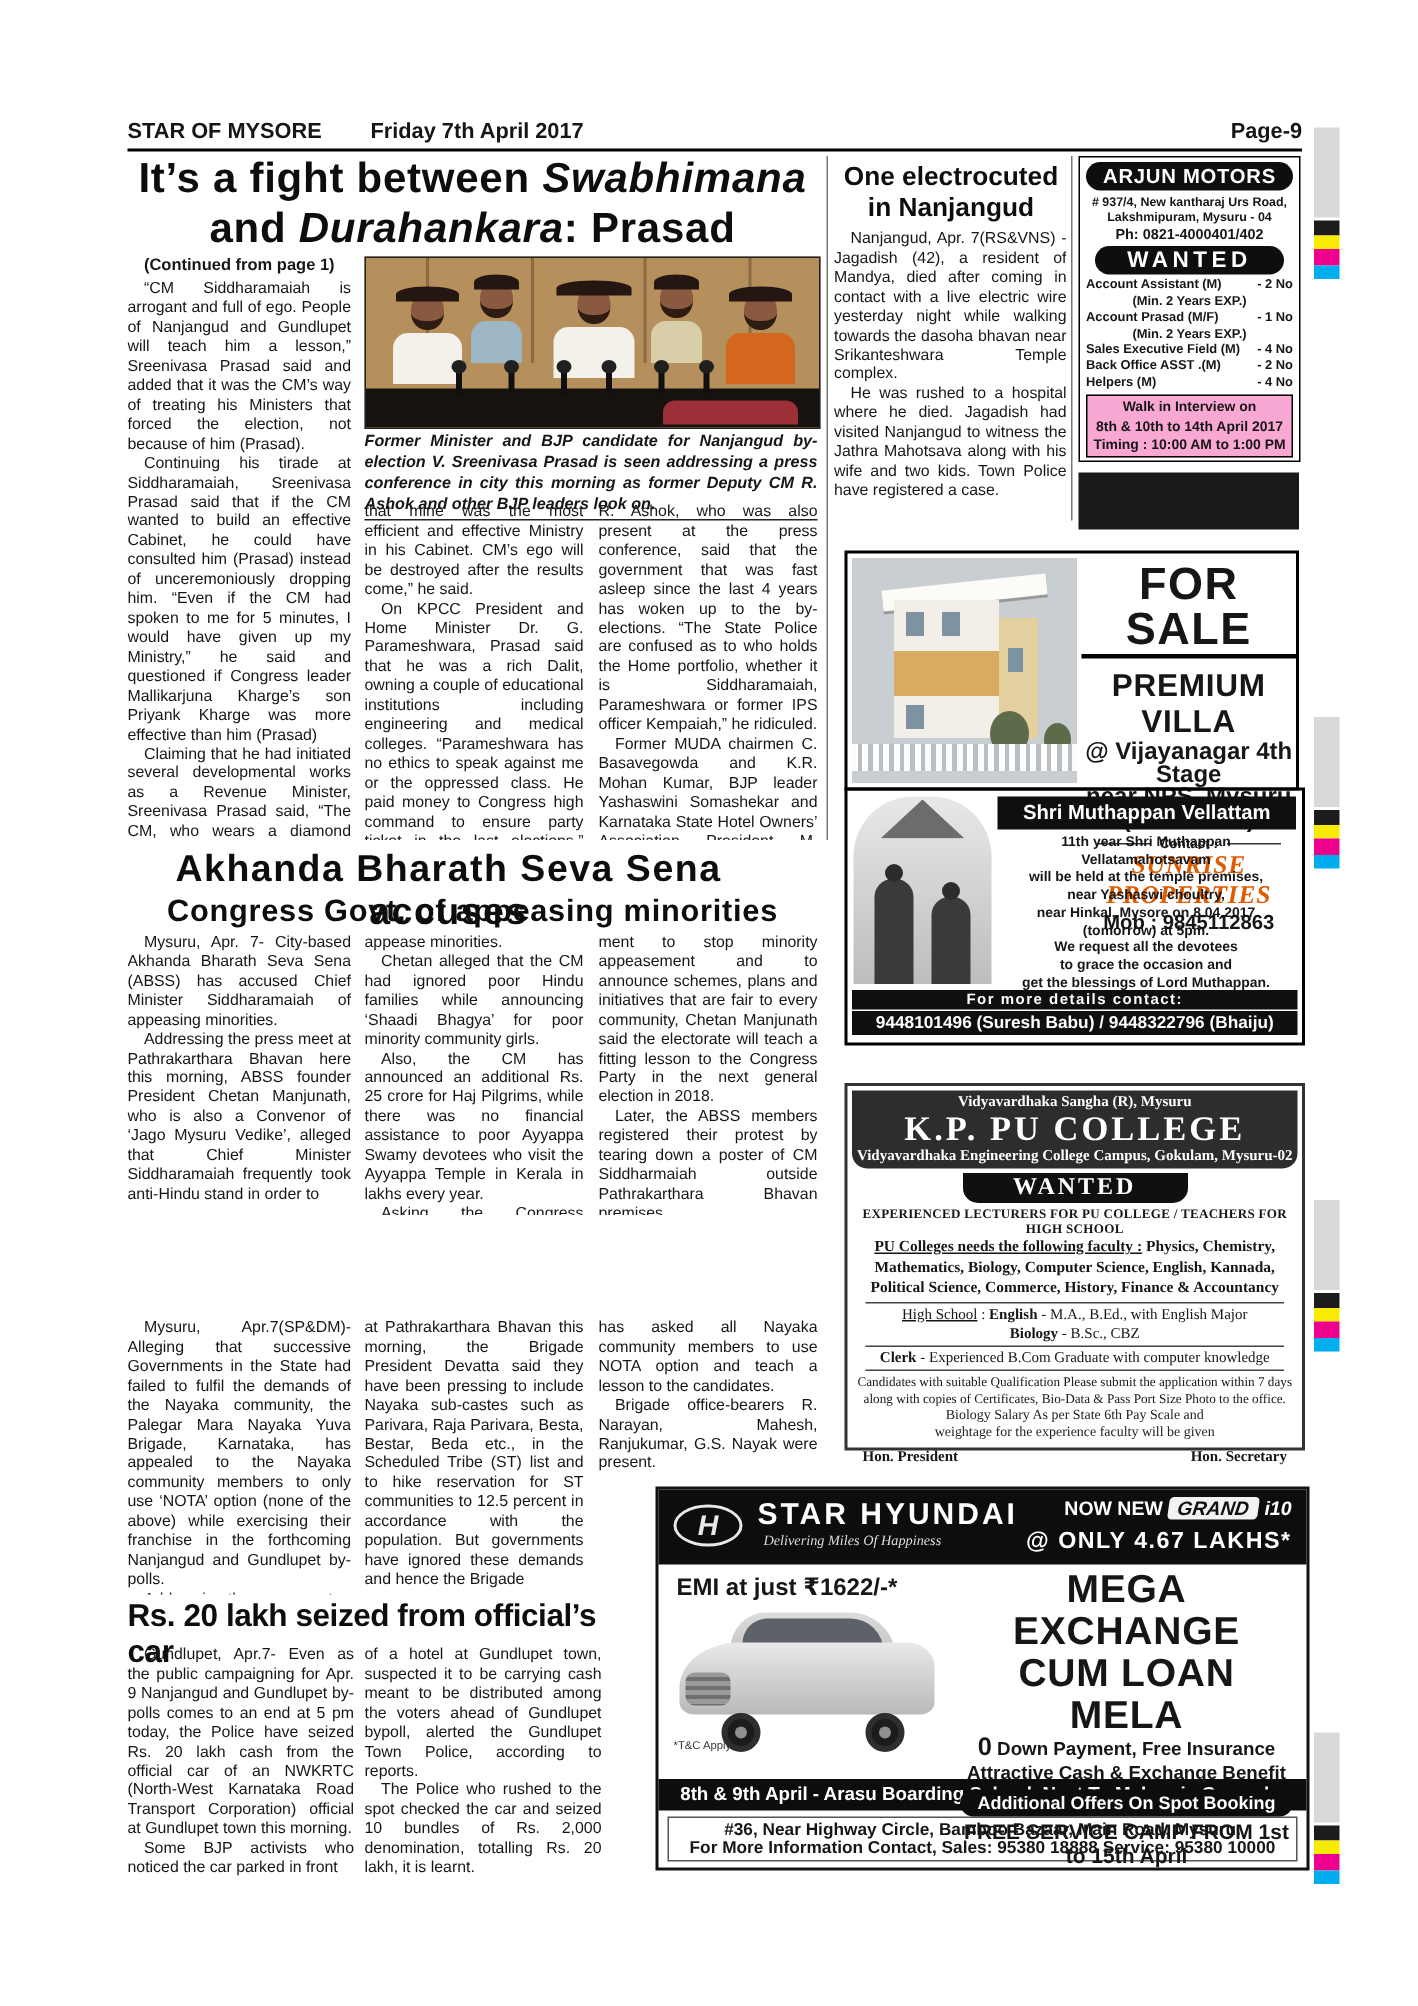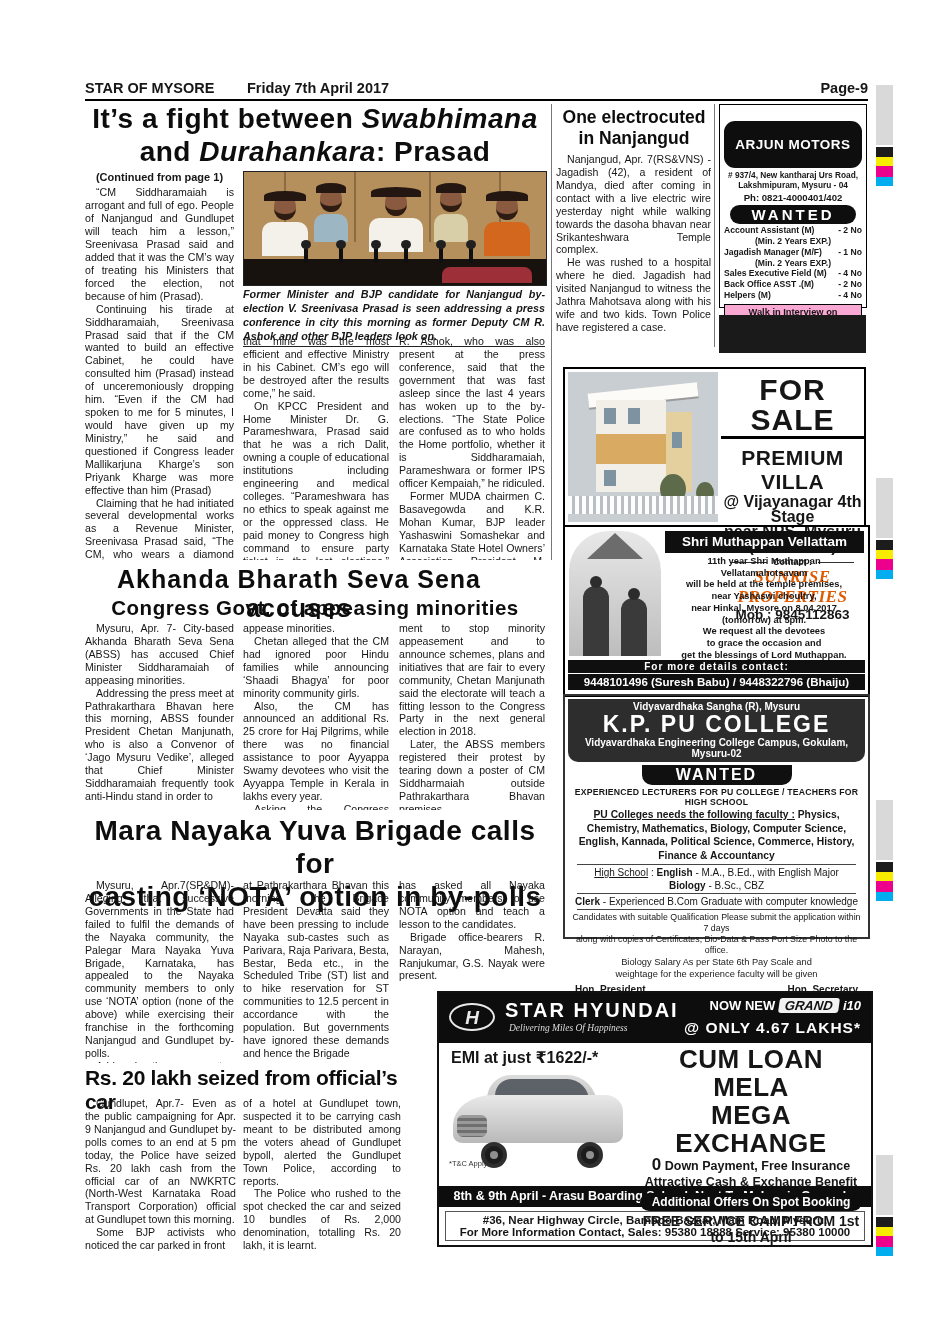--- a/index.html
+++ b/index.html
@@ -38,21 +38,21 @@
   .mic{position:absolute;bottom:22px;width:4px;height:16px;background:#101010;border-radius:2px;}
   .mic::after{content:"";position:absolute;top:-7px;left:-3px;width:10px;height:9px;border-radius:50%;background:#202020;}
   .redcloth{position:absolute;right:14px;bottom:2px;width:90px;height:16px;border-radius:8px 8px 0 0;background:#9c2f37;}
   .caption{font-size:10.8px;font-weight:bold;font-style:italic;line-height:14px;text-align:justify;border-bottom:1.5px solid #222;padding-bottom:3px;}
 
   
   .ad-border{border:1.5px solid #000;background:#fff;box-sizing:border-box;}
   
   #arjun{padding:3px 4px;text-align:center;}
   .pill-black{background:#0e0e0e;color:#fff;border-radius:11px;font-weight:bold;}
-  #arjun .title{font-size:13.5px;letter-spacing:0.5px;padding:16px 0;margin-top:13px;}
+  #arjun .title{font-size:13.5px;letter-spacing:0.5px;padding:2px 0;}
   #arjun .addr{font-size:8.3px;font-weight:bold;line-height:10px;margin-top:2px;}
   #arjun .phone{font-size:9.6px;font-weight:bold;margin:2px 0;}
   #arjun .wanted{font-size:15px;letter-spacing:3px;padding:1px 0;margin:1px 6px;}
   .arow{display:flex;justify-content:space-between;font-size:8.6px;font-weight:bold;line-height:11px;text-align:left;}
   .anote{font-size:8.6px;font-weight:bold;line-height:10.5px;text-align:center;}
   #arjun .walkin{border:1.2px solid #000;background:#f9a8d4;font-size:9.3px;font-weight:bold;line-height:12.5px;margin-top:3px;padding:1px 0;}
   #black-box{background:#1a1a1a;}
 
   
   #forsale{display:flex;border-width:2px;}
@@ -244,21 +244,21 @@
       <div>Lakshmipuram, Mysuru - 04</div>
     </div>
     <div class="phone">Ph: 0821-4000401/402</div>
     <div class="pill-black wanted">WANTED</div>
     <div class="arow">
         <span>Account Assistant (M)</span>
         <span>- 2 No</span>
       </div>
     <div class="anote">(Min. 2 Years EXP.)</div>
     <div class="arow">
-        <span>Jagadish Manager (M/F)</span>
+        <span>Account Prasad (M/F)</span>
         <span>- 1 No</span>
       </div>
     <div class="anote">(Min. 2 Years EXP.)</div>
     <div class="arow">
         <span>Sales Executive Field (M)</span>
         <span>- 4 No</span>
       </div>
     <div class="arow">
         <span>Back Office ASST .(M)</span>
         <span>- 2 No</span>
@@ -320,21 +320,21 @@
           <p class="mline">(tomorrow) at 5pm.</p>
           <p class="mline">We request all the devotees</p>
           <p class="mline">to grace the occasion and</p>
           <p class="mline">get the blessings of Lord Muthappan.</p>
         </div>
     </div>
     <div class="mfoot1">For more details contact:</div>
     <div class="mfoot2">9448101496 (Suresh Babu) / 9448322796 (Bhaiju)</div>
   </div>
 
-  <div id="kpcollege" class="abs" style="left:563px;top:694px;width:303px;height:241px;">
+  <div id="kpcollege" class="abs" style="left:563px;top:722px;width:303px;height:241px;font-family:Liberation Serif, serif;">
     <div id="kp-head">
       <div class="org">Vidyavardhaka Sangha (R), Mysuru</div>
       <div class="name">K.P. PU COLLEGE</div>
       <div class="campus">Vidyavardhaka Engineering College Campus, Gokulam, Mysuru-02</div>
     </div>
     <div id="kp-wanted">WANTED</div>
     <div class="kp-line1">EXPERIENCED LECTURERS FOR PU COLLEGE / TEACHERS FOR HIGH SCHOOL</div>
     <div class="kp-fac"><span class="kp-u">PU Colleges needs the following faculty :</span><span> Physics, Chemistry, Mathematics, Biology, Computer Science, English, Kannada, Political Science, Commerce, History, Finance &amp; Accountancy</span></div>
     <hr class="kp-hr">
     <div class="kp-hs"><span class="kp-u">High School</span><span> : </span><span class="kp-b">English</span><span> - M.A., B.Ed., with English Major</span></div>
@@ -372,24 +372,20 @@
         <p class="para">Asking the Congress Govern-</p>
       </div>
     </div>
   <div class="abs body-text cont" style="left:399px;top:622px;width:146px;height:188px;">
       <div>
         <p class="para">ment to stop minority appeasement and to announce schemes, plans and initiatives that are fair to every community, Chetan Manjunath said the electorate will teach a fitting lesson to the Congress Party in the next general election in 2018.</p>
         <p class="para">Later, the ABSS members registered their protest by tearing down a poster of CM Siddharmaiah outside Pathrakarthara Bhavan premises.</p>
       </div>
     </div>
 
-  <div class="abs headline hl-big" style="left:85px;top:814px;width:460px;">
-    <div>Mara Nayaka Yuva Brigade calls for</div>
-    <div>casting ‘NOTA’ option in by-polls</div>
-  </div>
   <div class="abs body-text" style="left:85px;top:879px;width:149px;height:184px;">
       <div>
         <p class="para">Mysuru, Apr.7(SP&amp;DM)- Alleging that successive Governments in the State had failed to fulfil the demands of the Nayaka community, the Palegar Mara Nayaka Yuva Brigade, Karnataka, has appealed to the Nayaka community members to only use ‘NOTA’ option (none of the above) while exercising their franchise in the forthcoming Nanjangud and Gundlupet by-polls.</p>
         <p class="para">Addressing the press meet</p>
       </div>
     </div>
   <div class="abs body-text cont" style="left:243px;top:879px;width:146px;height:184px;">
       <div>
         <p class="para">at Pathrakarthara Bhavan this morning, the Brigade President Devatta said they have been pressing to include Nayaka sub-castes such as Parivara, Raja Parivara, Besta, Bestar, Beda etc., in the Scheduled Tribe (ST) list and to hike reservation for ST communities to 12.5 percent in accordance with the population. But governments have ignored these demands and hence the Brigade</p>
       </div>
@@ -432,22 +428,22 @@
       <div id="hy-car">
         <div class="car-roof"></div>
         <div class="car-glass"></div>
         <div class="car-body"></div>
         <div class="car-grille"></div>
         <div class="wheel" style="left:34px;"></div>
         <div class="wheel" style="left:130px;"></div>
         <div id="hy-tnc">*T&amp;C Apply</div>
       </div>
       <div id="hy-right">
+        <div class="hy-offer">MEGA EXCHANGE</div>
         <div class="hy-offer">CUM LOAN MELA</div>
-        <div class="hy-offer">MEGA EXCHANGE</div>
         <div class="hy-ben"><span class="zero">0</span><span> Down Payment, Free Insurance</span></div>
         <div class="hy-ben">Attractive Cash &amp; Exchange Benefit</div>
         <div id="hy-pill">Additional Offers On Spot Booking</div>
         <div id="hy-service">FREE SERVICE CAMP FROM 1st to 15th April</div>
       </div>
     </div>
     <div id="hy-venue">8th &amp; 9th April - Arasu Boarding School, Next To Maharaja Grounds, Mysore</div>
     <div id="hy-addr">
       <div class="a1">#36, Near Highway Circle, Bamboo Bazaar, Main Road, Mysuru.</div>
       <div class="a2">For More Information Contact, Sales: 95380 18888 Service: 95380 10000</div>

